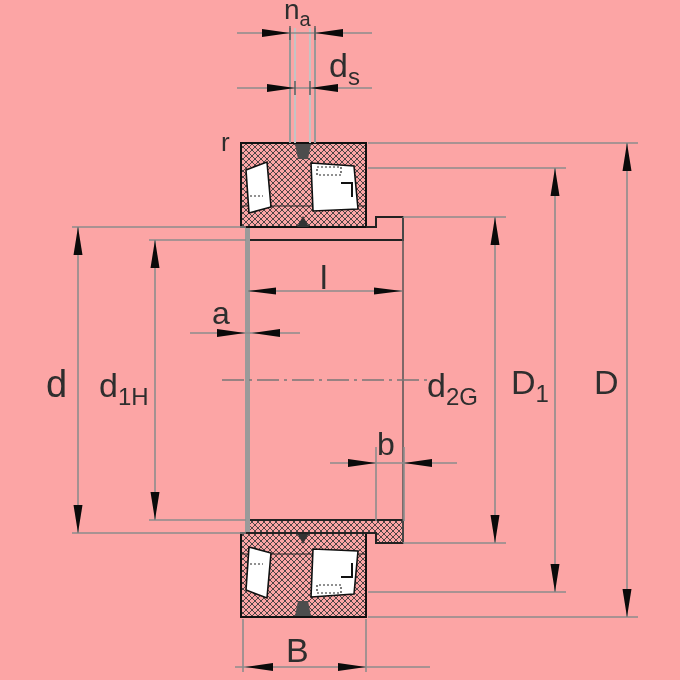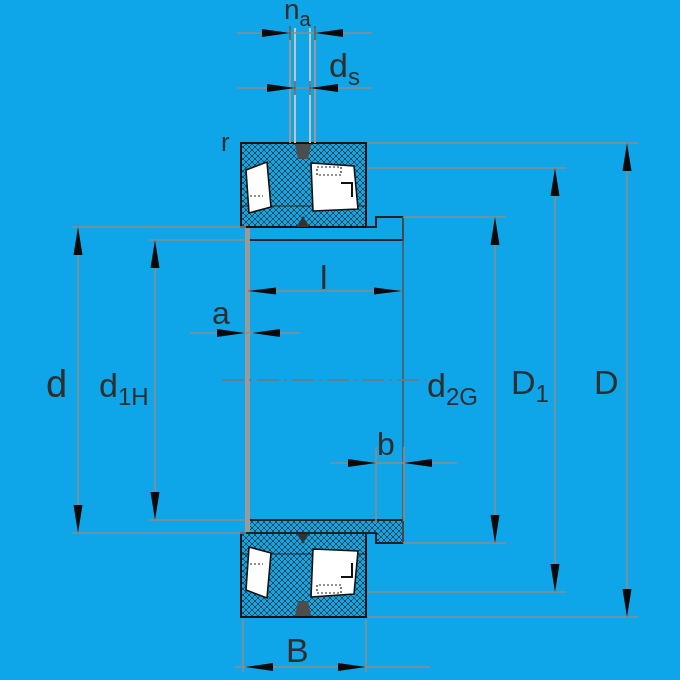--- a/index.html
+++ b/index.html
@@ -1,16 +1,16 @@
 <!DOCTYPE html>
 <html><head>
 <meta charset="utf-8">
 <style>
   html,body{margin:0;padding:0;background:#ffffff;}
-  .canvas{position:relative;width:680px;height:680px;background:#0ea5e9;overflow:hidden;
+  .canvas{position:relative;width:680px;height:680px;background:#fca5a5;overflow:hidden;
           font-family:"Liberation Sans", sans-serif;}
   svg text{font-family:"Liberation Sans", sans-serif;fill:#2e2e2e;}
   .lblMain{font-size:34px;}
   .lblSub{font-size:24px;}
   .lblSmall{font-size:28px;}
 </style>
 </head>
 <body>
 
 <div class="canvas">

